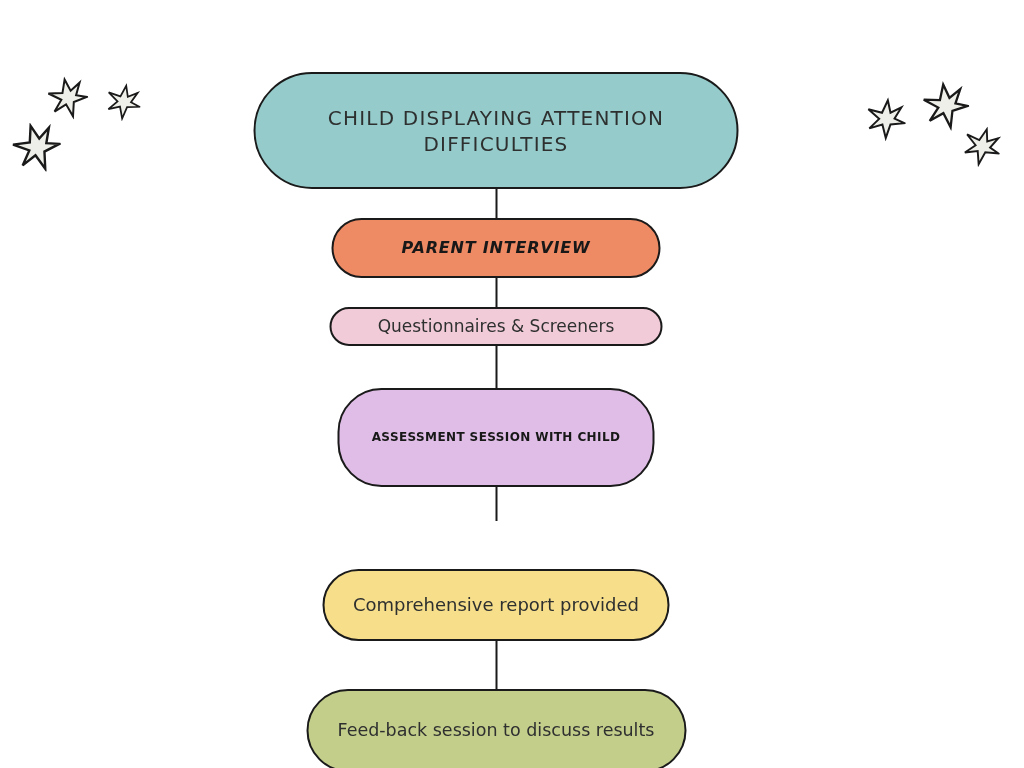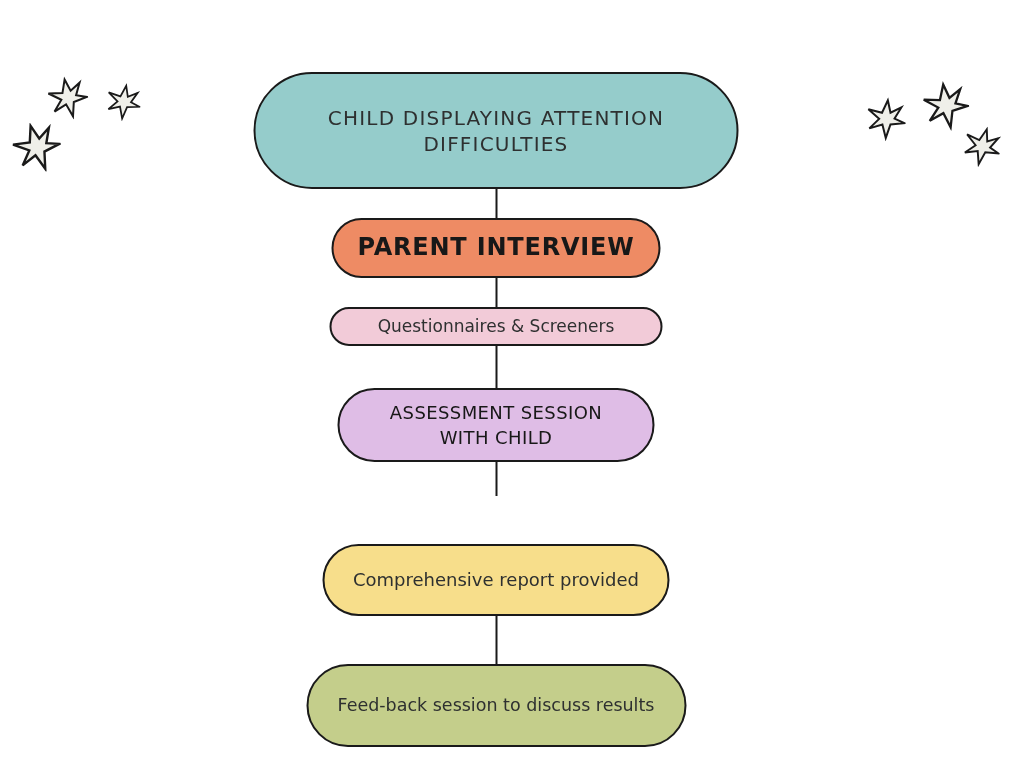--- a/index.html
+++ b/index.html
@@ -28,25 +28,25 @@
     align-items: center;
     justify-content: center;
     text-align: center;
     color: #2E3030;
   }
   .node span { display: block; line-height: 1.3; }
 
   .node-0 { width: 485px; height: 117px; border-radius: 60px; font-size: 20px; letter-spacing: 1.2px; }
   .node-0 span { max-width: 435px; }
 
-  .node-1 { width: 329px; height: 60px; border-radius: 30px; font-size: 24px; font-weight: bold; letter-spacing: 0.8px; color: #181818; }
+  .node-1 { width: 329px; height: 60px; border-radius: 30px; font-size: 16px; font-weight: bold; letter-spacing: 0.8px; color: #181818; font-style: italic; }
 
   .node-2 { width: 333px; height: 39px; border-radius: 23px; font-size: 17px; }
 
-  .node-3 { width: 317px; height: 74px; border-radius: 44px; font-size: 18px; font-weight: normal; letter-spacing: 0.4px; color: #181818; }
+  .node-3 { width: 317px; height: 99px; border-radius: 44px; font-size: 12px; font-weight: bold; letter-spacing: 0.4px; color: #181818; }
   .node-3 span { max-width: 262px; line-height: 1.4; }
 
   .node-4 { width: 347px; height: 72px; border-radius: 36px; font-size: 18px; margin-top: 48px; }
 
   .node-5 { width: 380px; height: 83px; border-radius: 42px; font-size: 17.5px; }
 
   .connector { width: 2px; background: #1A1A1A; }
   .c1 { height: 29px; }
   .c2 { height: 29px; }
   .c3 { height: 42px; }

